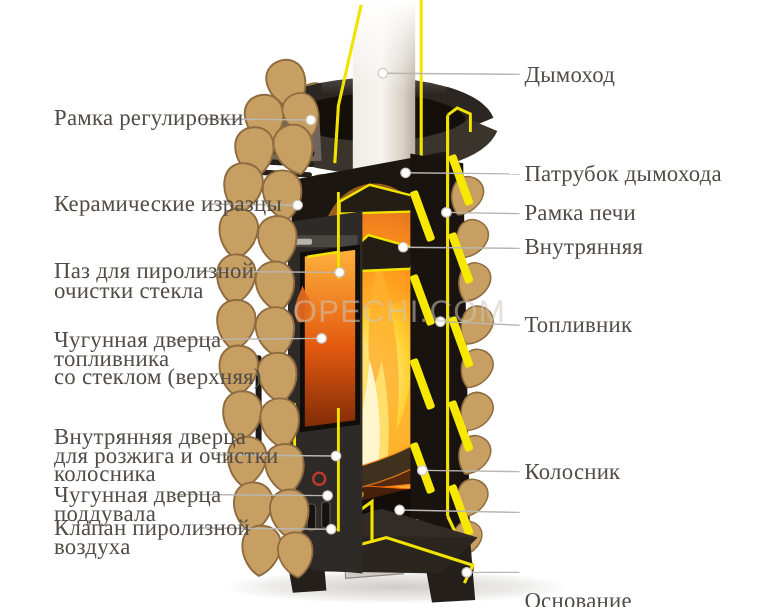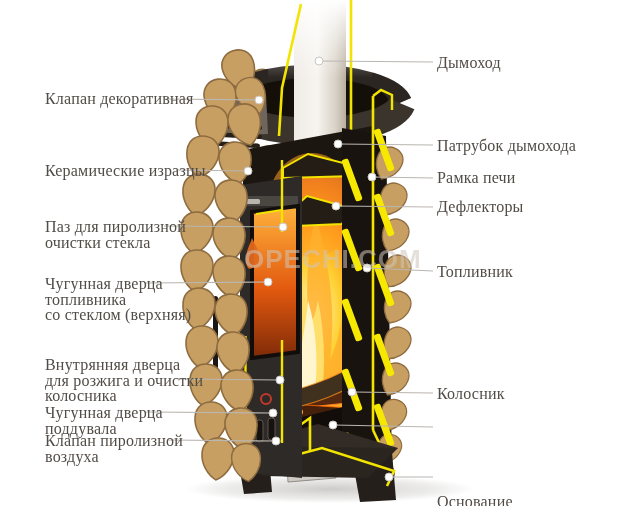--- a/index.html
+++ b/index.html
@@ -3,28 +3,28 @@
 <meta charset="utf-8">
 <style>
   html,body{margin:0;padding:0;background:#fff;}
   .stage{
     position:relative;width:635px;height:506px;background:#ffffff;overflow:hidden;
     font-family:"Liberation Serif","DejaVu Serif",serif;
   }
   .stage svg{position:absolute;left:0;top:0;}
   .lbl{
     position:absolute;
-    font-size:16px;line-height:15.5px;color:#524c46;
+    font-size:19px;line-height:15.5px;color:#524c46;
     white-space:pre-line;letter-spacing:.2px;
   }
   .lbl.right{left:437px;}
   .wm{
     position:absolute;left:244px;top:244px;
     font-family:"Liberation Sans","DejaVu Sans",sans-serif;
-    font-weight:bold;font-size:26px;letter-spacing:1px;
+    font-weight:normal;font-size:26px;letter-spacing:1px;
     color:rgba(205,196,186,0.55);pointer-events:none;
   }
 </style>
 </head>
 <body>
 
 <div class="stage">
 
   <svg width="635" height="506" viewBox="0 0 635 506">
     <defs>
@@ -244,36 +244,36 @@
       <circle cx="336" cy="206" r="4"></circle>
         <circle cx="367" cy="268" r="4"></circle>
       <circle cx="352" cy="392" r="4"></circle>
         <circle cx="333" cy="425" r="4"></circle>
       <circle cx="389" cy="477" r="4"></circle>
     </g>
   </svg>
 
   <div class="wm">OPECHI.COM</div>
 
-  <div class="lbl" style="left:45px;top:91px">Клапан декоративная</div>
+  <div class="lbl" style="left:45px;top:91px">Рамка регулировки</div>
   <div class="lbl" style="left:45px;top:219px">Паз для пиролизной
 очистки стекла</div>
   <div class="lbl" style="left:45px;top:163px">Керамические изразцы</div>
   <div class="lbl" style="left:45px;top:276px">Чугунная дверца
 топливника
 со стеклом (верхняя)</div>
   <div class="lbl" style="left:45px;top:357px">Внутрянняя дверца
 для розжига и очистки
 колосника</div>
   <div class="lbl" style="left:45px;top:405px">Чугунная дверца
 поддувала</div>
   <div class="lbl" style="left:45px;top:433px">Клапан  пиролизной
 воздуха</div>
 
   <div class="lbl right" style="top:55px">Дымоход</div>
   <div class="lbl right" style="top:138px">Патрубок дымохода</div>
   <div class="lbl right" style="top:170px">Рамка печи</div>
-  <div class="lbl right" style="top:199px">Дефлекторы</div>
+  <div class="lbl right" style="top:199px">Внутрянняя</div>
   <div class="lbl right" style="top:264px">Топливник</div>
   <div class="lbl right" style="top:386px">Колосник</div>
   <div class="lbl right" style="top:494px">Основание</div>
 
 </div>
 
 </body></html>

